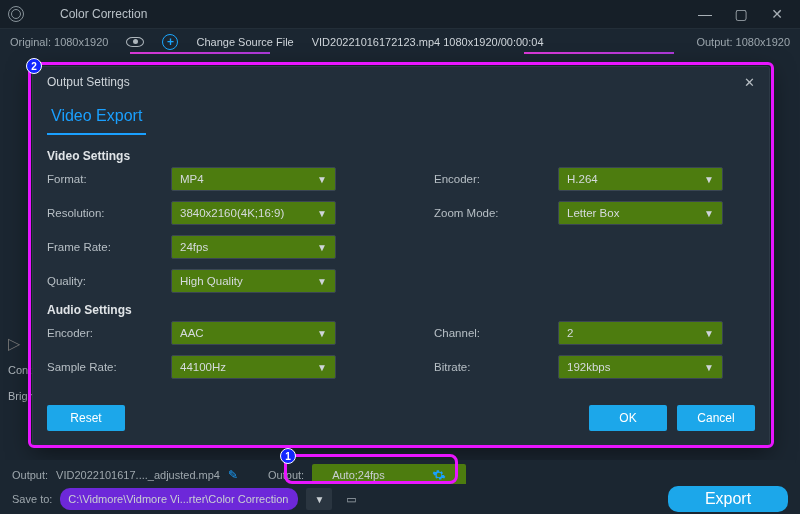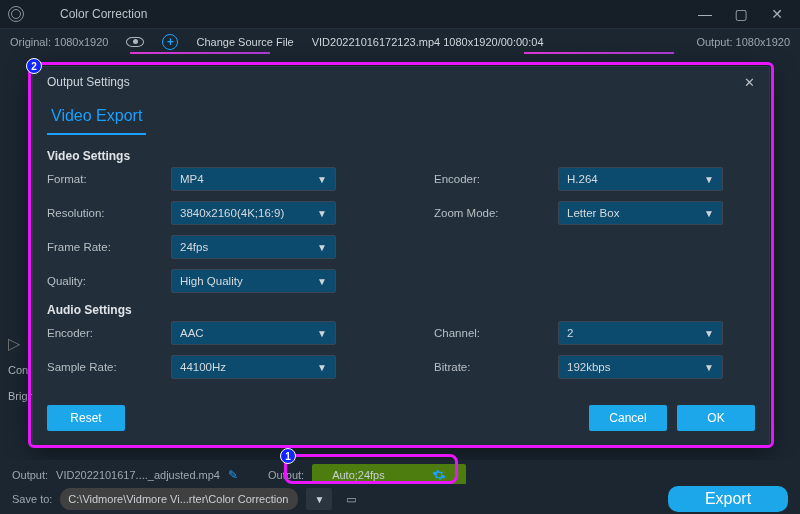--- a/index.html
+++ b/index.html
@@ -32,33 +32,33 @@
   
   .modal{position:absolute;left:32px;top:66px;width:738px;height:380px;background:#222e3a;border:1px solid #2d3a46;border-radius:3px;box-shadow:0 6px 24px rgba(0,0,0,.5)}
   .modal .mhdr{height:30px;display:flex;align-items:center;padding:0 14px;font-size:12px;color:#cfd5da}
   .modal .mhdr .close{margin-left:auto;color:#b8bfc4;font-size:13px;cursor:pointer}
   .tabrow{padding:4px 14px 0 14px}
   .tab{display:inline-block;color:#1aa0ff;padding:6px 4px 8px 4px;font-size:16px;border-bottom:2px solid #1aa0ff}
   .section{padding:8px 14px 0 14px}
   .sectitle{color:#e0e4e7;font-weight:600;font-size:12px;margin-top:6px;margin-bottom:4px}
   .grid{display:grid;grid-template-columns:110px 165px 70px 110px 165px;column-gap:14px;row-gap:10px;align-items:center;font-size:11.5px;color:#b7bfc5}
   .grid .lbl{}
-  .dd{height:24px;background:#0c4a6e;border:1px solid #3a4653;border-radius:2px;display:flex;align-items:center;padding:0 8px;color:#d5dadd;font-size:11.5px;position:relative;cursor:pointer}
+  .dd{height:24px;background:#4d7c0f;border:1px solid #3a4653;border-radius:2px;display:flex;align-items:center;padding:0 8px;color:#d5dadd;font-size:11.5px;position:relative;cursor:pointer}
   .dd .chev{margin-left:auto;color:#cfd5da;font-size:10px}
   .modalbtns{position:absolute;bottom:14px;left:14px;right:14px;display:flex;gap:10px}
   .btn{height:26px;min-width:78px;border:none;border-radius:2px;font-size:12px;color:#fff;cursor:pointer;display:flex;align-items:center;justify-content:center;padding:12px 16px}
   .btn.blue{background:#1ca7ea}
   .modalbtns .spacer{flex:1}
   
   .bottom1{position:absolute;left:0;right:5px;bottom:24px;height:30px;background:#1b2631;display:flex;align-items:center;gap:8px;padding:0 12px;font-size:11px;color:#9ea7ad}
   .outputbox{height:22px;width:248px;background:#4d7c0f;border-radius:2px;display:flex;align-items:center;padding:0 20px;color:#c9cfd3;gap:8px}
   .gearicon{width:14px;height:14px;margin-left:auto;color:#1aa0ff;display:inline-flex;align-items:center;justify-content:center}
   .gearicon svg{width:14px;height:14px;fill:#1aa0ff}
   .bottom2{position:absolute;left:0;right:0;bottom:0;height:30px;background:#1b2631;display:flex;align-items:center;gap:8px;padding:0 12px;font-size:11px;color:#9ea7ad}
-  .pathbox{height:22px;width:238px;background:#404040;border-radius:10px;display:flex;align-items:center;padding:0 8px;color:#c9cfd3}
+  .pathbox{height:22px;width:238px;background:#6d28d9;border-radius:10px;display:flex;align-items:center;padding:0 8px;color:#c9cfd3}
   .pathdd{width:26px;height:22px;background:#2a3540;border-radius:2px;display:flex;align-items:center;justify-content:center;color:#c9cfd3;font-size:10px;cursor:pointer}
   .foldericon{width:22px;height:22px;display:flex;align-items:center;justify-content:center;color:#9ea7ad;cursor:pointer}
   .exportbtn{margin-left:auto;background:#1ca7ea;color:#fff;border:none;height:26px;width:120px;border-radius:10px;font-size:16px;cursor:pointer}
   
   .anno-rect{position:absolute;border:3px solid #e815ff;border-radius:6px;pointer-events:none}
   .anno-rect.r1{left:28px;top:62px;width:746px;height:386px}
   .anno-rect.r2{left:284px;top:454px;width:174px;height:30px;border-radius:8px}
   .badge{position:absolute;width:16px;height:16px;border-radius:50%;background:#1126ff;color:#fff;font-size:10px;font-weight:700;display:flex;align-items:center;justify-content:center;border:1.5px solid #fff}
   .badge.b1{left:280px;top:448px}
   .badge.b2{left:26px;top:58px}
@@ -172,22 +172,22 @@
         <span class="lbl">Bitrate:</span>
         <div class="dd">
             <span>192kbps</span>
             <span class="chev">▼</span>
           </div>
       </div>
     </div>
     <div class="modalbtns">
       <button class="btn blue">Reset</button>
       <span class="spacer"></span>
+      <button class="btn blue">OK</button>
       <button class="btn blue">Cancel</button>
-      <button class="btn blue">OK</button>
     </div>
   </div>
 
   <div class="bottom1">
     <span>Output:</span>
     <span>VID2022101617...._adjusted.mp4</span>
     <span class="editicon">✎</span>
     <span style="width:14px"></span>
     <span>Output:</span>
     <div class="outputbox" style="width:154px">

